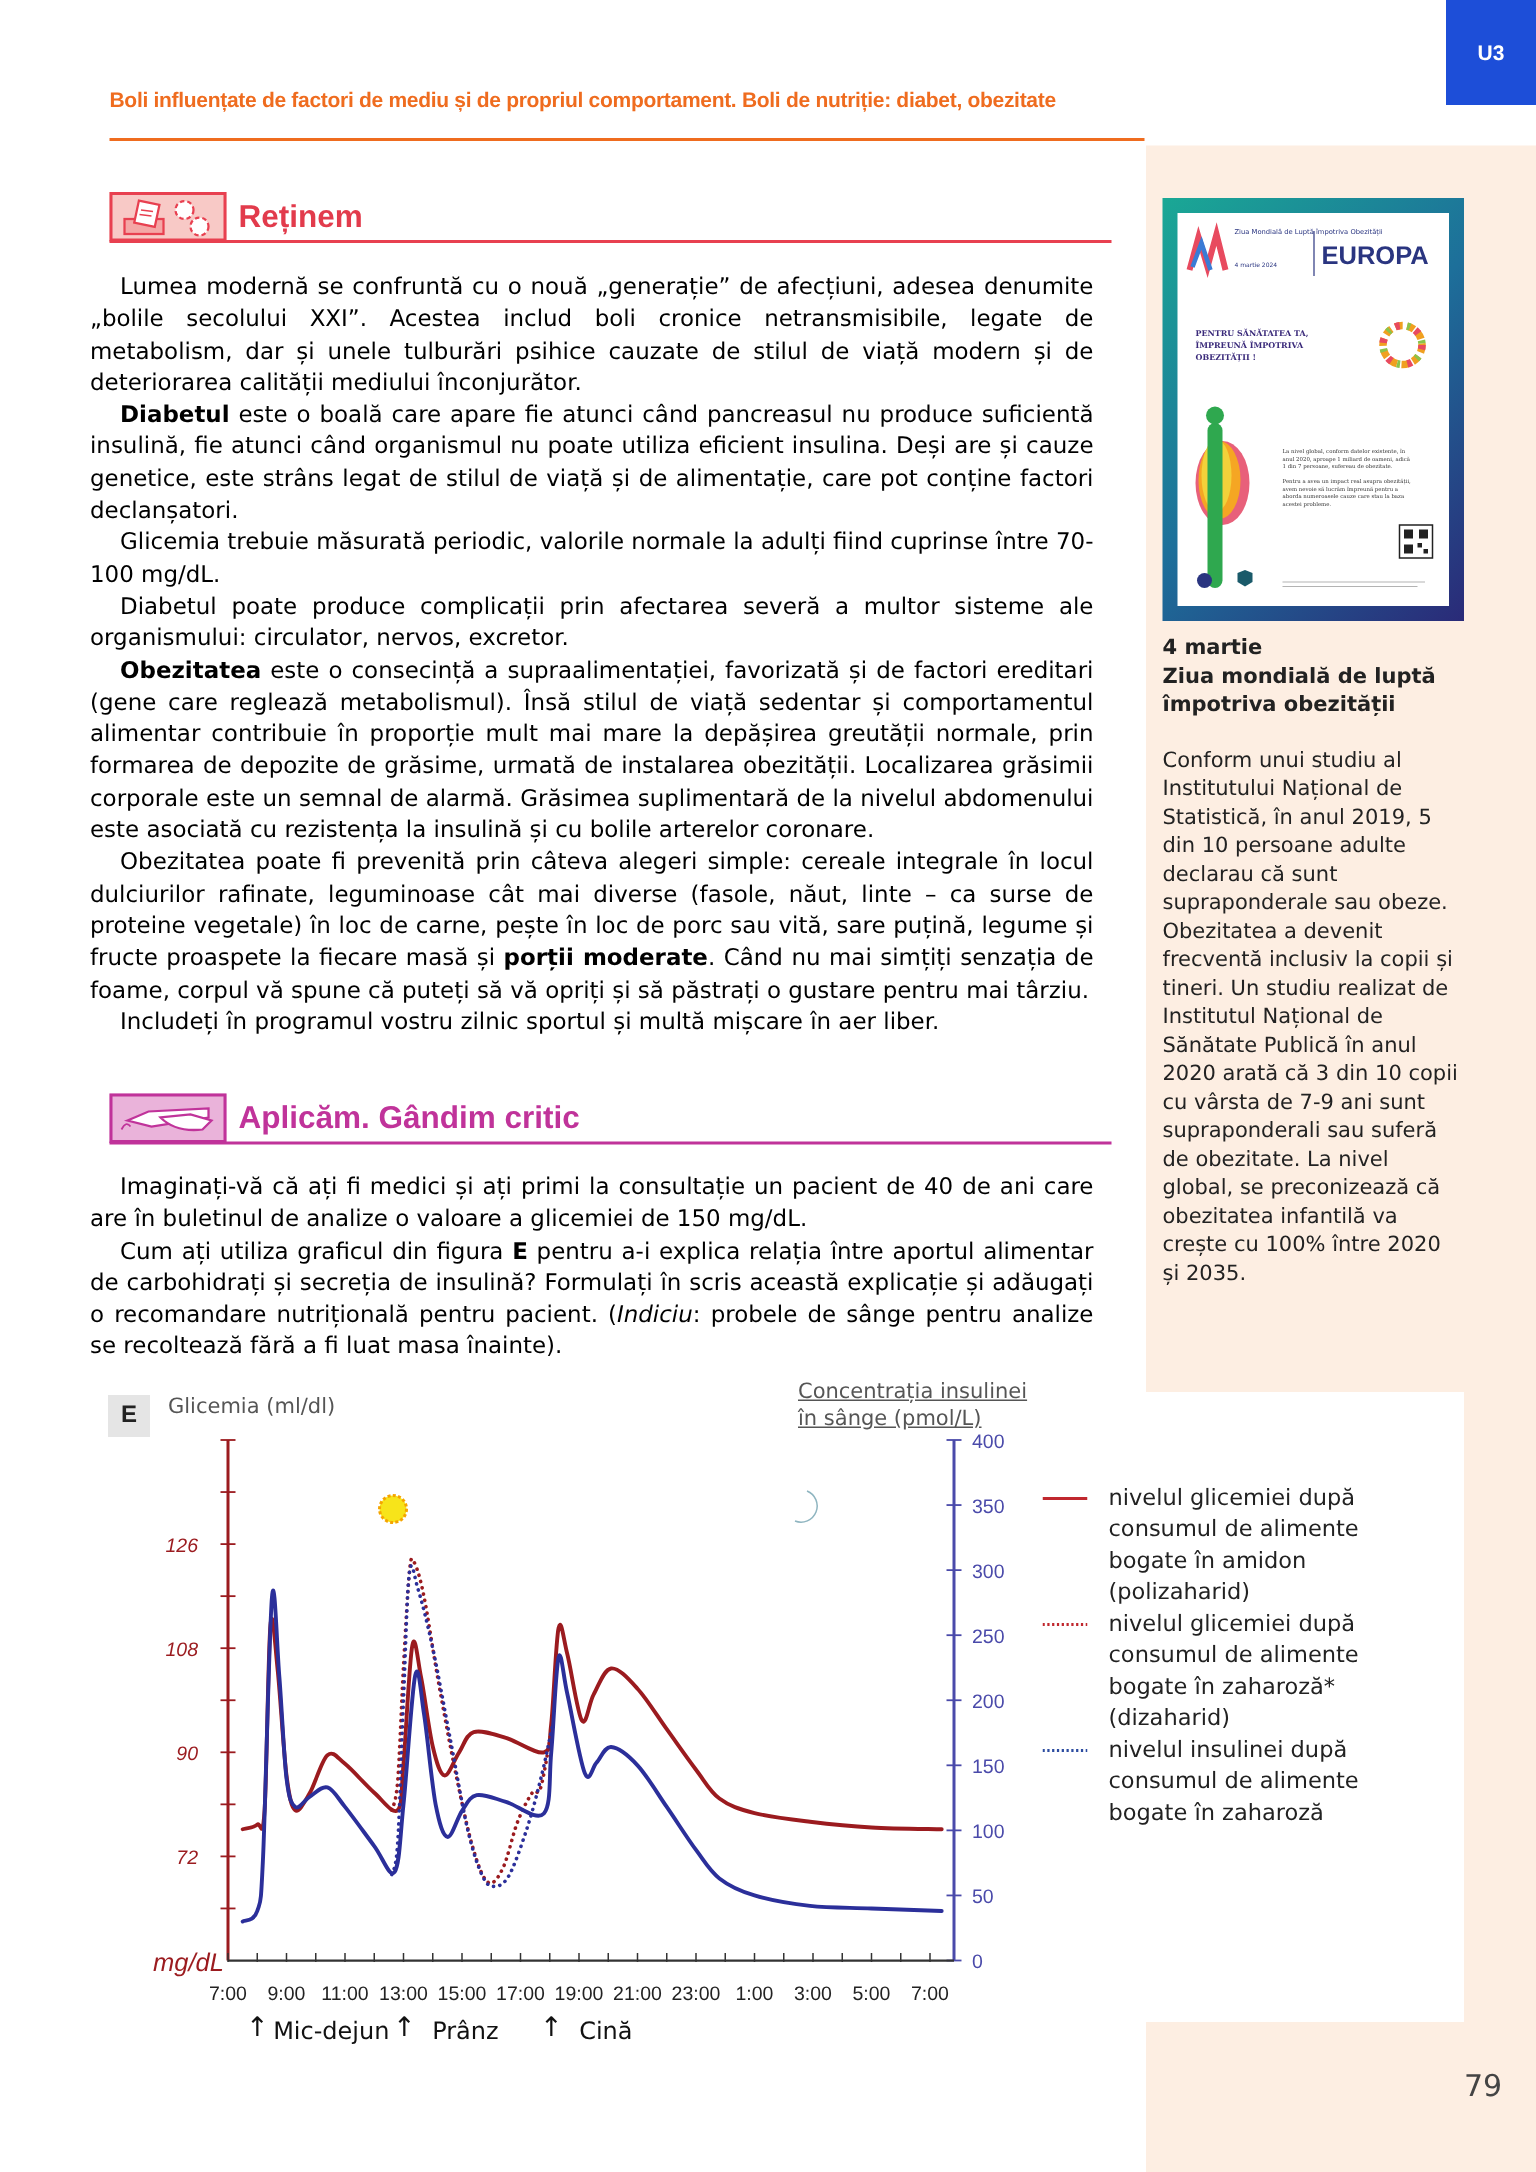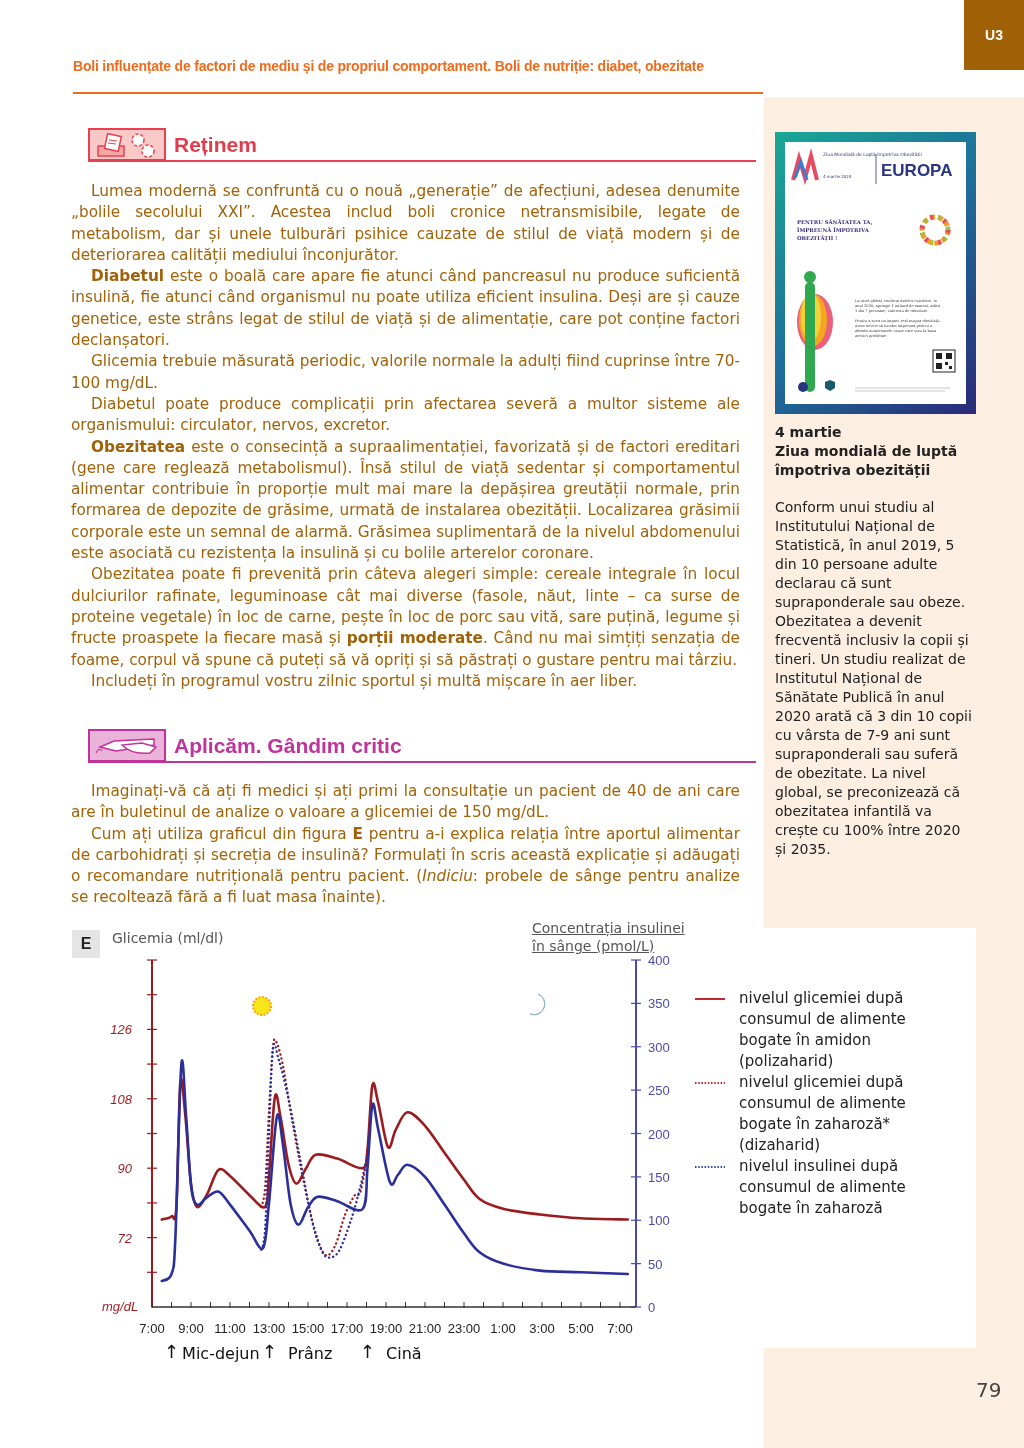--- a/index.html
+++ b/index.html
@@ -1,32 +1,32 @@
 <!DOCTYPE html>
 <html><head>
 <meta charset="utf-8">
 <style>
   html, body { margin:0; padding:0; }
   body { width:1024px; height:1448px; position:relative; background:#ffffff; font-family:"DejaVu Sans", sans-serif; color:#222; overflow:hidden; }
   .header-title { position:absolute; left:73px; top:58px; font-family:"Liberation Sans", sans-serif; font-weight:bold; font-size:14px; color:#ef6c1f; letter-spacing:-0.2px; }
   .header-rule { position:absolute; left:73px; top:92px; width:690px; height:2px; background:#ef6c1f; }
-  .unit-tab { position:absolute; left:964px; top:0; width:60px; height:70px; background:#a16207; color:#fff; font-family:"Liberation Sans", sans-serif; font-weight:bold; font-size:14px; display:flex; align-items:center; justify-content:center; }
+  .unit-tab { position:absolute; left:964px; top:0; width:60px; height:70px; background:#1d4ed8; color:#fff; font-family:"Liberation Sans", sans-serif; font-weight:bold; font-size:14px; display:flex; align-items:center; justify-content:center; }
   .sidebar { position:absolute; left:764px; top:97px; width:260px; height:1351px; background:#fdeee2; }
   .chart-white { position:absolute; left:764px; top:928px; width:212px; height:420px; background:#fff; }
-  .section-head { position:absolute; left:88px; display:flex; align-items:flex-end; width:668px; }
+  .section-head { position:absolute; left:73px; display:flex; align-items:flex-end; width:668px; }
   .section-head .iconbox { width:78px; height:33px; box-sizing:border-box; border:2px solid; display:flex; align-items:center; justify-content:center; }
   .section-head .stitle { font-family:"Liberation Sans", sans-serif; font-weight:bold; font-size:21px; margin-left:8px; line-height:33px; }
   .section-head .line { position:absolute; left:0; right:0; bottom:-1px; height:2px; }
   .retinem .iconbox { border-color:#e84050; background:#f8c9c6; }
   .retinem .stitle { color:#e23b4c; }
   .retinem .line { background:#e84050; }
   .aplicam .iconbox { border-color:#c0339a; background:#eab3da; }
   .aplicam .stitle { color:#c0339a; }
   .aplicam .line { background:#c0339a; }
-  .body-text { position:absolute; left:71px; width:669px; font-size:15.3px; line-height:21.3px; text-align:justify; color:#a16207; }
+  .body-text { position:absolute; left:60px; width:669px; font-size:15.3px; line-height:21.3px; text-align:justify; color:#000000; }
   .body-text p { margin:0; text-indent:20px; }
   .body-text b { font-weight:bold; }
   .poster { position:absolute; left:775px; top:132px; width:201px; height:282px; background:linear-gradient(135deg,#1aa895 0%,#1d6f9a 50%,#2a2a78 100%); }
   .poster-inner { position:absolute; left:10px; top:10px; right:10px; bottom:10px; background:#fff;text-align:center; }
   .side-text { position:absolute; left:775px; width:200px; font-size:14px; line-height:19px; color:#222; }
   .page-num { position:absolute; left:976px; top:1378px; font-size:20px; color:#444; }
   .chart-label { position:absolute; font-size:14px; color:#555; }
   .legend { position:absolute; left:695px; top:988px; width:240px; }
   .legend-item { display:flex; align-items:flex-start; }
   .legend-swatch { width:30px; margin-top:9px; margin-right:14px; flex:none; }
@@ -232,21 +232,21 @@
       <path d="M261.2 1249.7 C261.9 1246.3 263.8 1248.3 265.1 1228.9 C266.4 1209.6 267.7 1163.6 269.0 1133.5 C270.3 1103.4 271.3 1060.8 272.9 1048.5 C274.5 1036.2 276.1 1051.4 278.8 1059.8 C281.4 1068.1 284.9 1082.2 288.5 1098.8 C292.1 1115.4 296.3 1139.3 300.2 1159.5 C304.1 1179.8 308.3 1205.1 311.9 1220.3 C315.5 1235.4 318.7 1244.4 321.6 1250.6 C324.6 1256.8 326.5 1257.6 329.4 1257.6 C332.4 1257.6 335.6 1256.8 339.2 1250.6 C342.8 1244.4 347.3 1231.1 350.9 1220.3 C354.5 1209.4 357.7 1197.3 360.6 1185.5 C363.6 1173.8 367.1 1155.9 368.4 1150.0" fill="none" stroke="#2b2f9a" stroke-width="2.4" stroke-linecap="round" stroke-dasharray="0.1 4.2"></path>
     </g>
   <g>
     <circle cx="262" cy="1006" r="9" fill="#f7e41a" stroke="#f5a400" stroke-width="2" stroke-dasharray="2 1.5"></circle>
   </g>
   <g>
     <path d="M538 994 A9 9 0 1 1 530 1014 A7 7 0 1 0 538 994 Z" fill="#bfe3ea" stroke="#8fb5c0" stroke-width="1"></path>
   </g>
 </svg>
 
-<div class="chart-label" style="left:102px; top:1299px; font-style:italic; font-size:13px; color:#9b1b1f; font-family:'Liberation Sans', sans-serif;">mg/dL</div>
+<div class="chart-label" style="left:102px; top:1299px; font-style:italic; font-size:17px; color:#9b1b1f; font-family:'Liberation Sans', sans-serif;">mg/dL</div>
 
 <div class="meal" style="left:164px;">
     <span class="arrow">↑</span>
     <span>Mic-dejun</span>
   </div>
 <div class="meal" style="left:262px;">
     <span class="arrow">↑</span>
     <span style="margin-left:8px;">Prânz</span>
   </div>
 <div class="meal" style="left:360px;">

